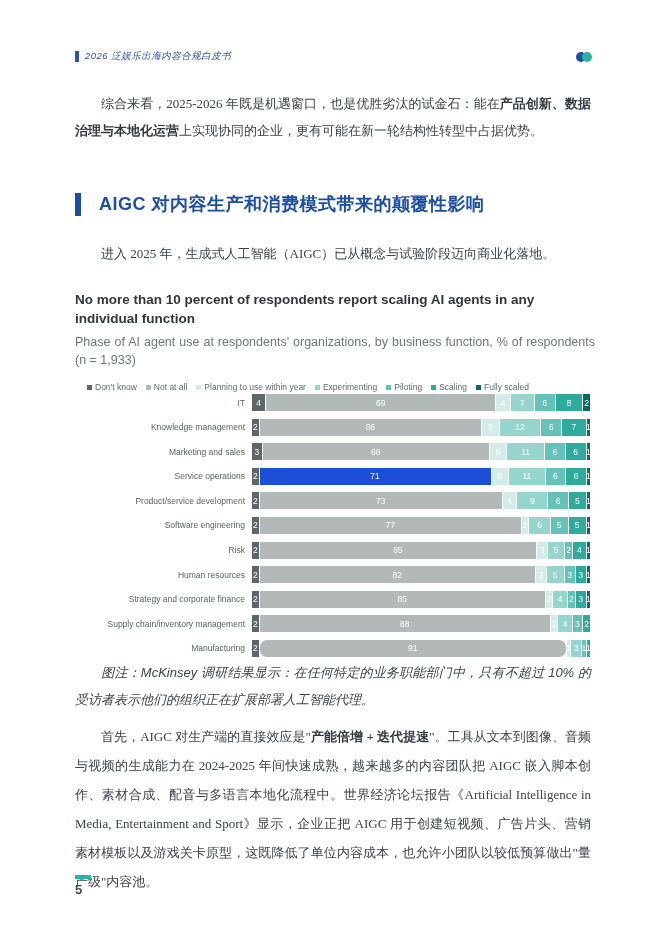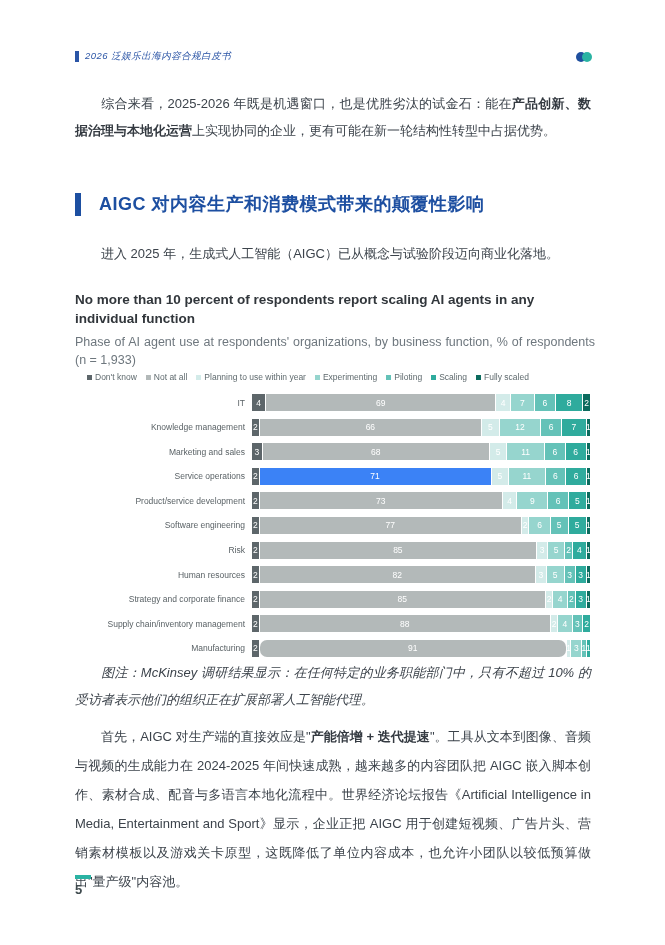--- a/index.html
+++ b/index.html
@@ -22,21 +22,21 @@
   .header-marker { width:4px; height:11px; background:#2b55a6; }
   .header-title {
     font-size:9.5px; font-style:italic; color:#2b55a6; letter-spacing:0.5px;
   }
   .logo { position:relative; width:16px; height:10px; }
   .logo .c1 { position:absolute; left:0; top:0; width:10px; height:10px; border-radius:50%; background:#1f4f9e; }
   .logo .c2 { position:absolute; left:6px; top:0; width:10px; height:10px; border-radius:50%; background:#2ab3a3; }
   
   .para {
     position:absolute; left:75px; width:516px;
-    font-size:13px; line-height:27px; text-align:justify; color:#3c434b;
+    font-size:13px; line-height:27px; text-align:justify; color:#3c434b;font-family:Liberation Serif, serif;
   }
   .para .indent { display:inline-block; width:2em; }
   .intro-para { top:90px; }
   .body-para  { top:722px; line-height:29px; }
   .para b { color:#343a41; }
   
   .section-head {
     position:absolute; top:192px; left:75px; width:516px;
     display:flex; align-items:center; gap:18px;
   }
@@ -46,21 +46,21 @@
   
   .chart-title {
     position:absolute; top:290px; left:75px; width:520px;
     font-size:13.5px; font-weight:bold; color:#31363b; line-height:19px;
   }
   .chart-subtitle {
     position:absolute; top:333px; left:75px; width:520px;
     font-size:12.5px; color:#6e777e; line-height:18px; text-align:justify;
   }
   .chart-legend {
-    position:absolute; top:372px; left:87px; width:505px;
+    position:absolute; top:382px; left:87px; width:505px;
     display:flex; flex-wrap:nowrap; align-items:center;
     font-size:8.5px; color:#5f6a6e; white-space:nowrap;
   }
   .legend-item { display:flex; align-items:center; margin-right:9px; }
   .legend-swatch { width:5px; height:5px; margin-right:3px; flex:none; }
   .chart-rows {
     position:absolute; top:394px; left:80px; width:510px;
     display:flex; flex-direction:column; gap:7.6px;
   }
   .chart-row { display:flex; align-items:center; height:17px; }
@@ -219,21 +219,21 @@
             <span>1</span>
           </div>
         </div>
       </div>
       <div class="chart-row">
         <div class="row-label">Service operations</div>
         <div class="row-bar">
           <div class="bar-seg" title="Don't know: 2%" style="width: 1.96078%; background: rgb(93, 102, 106);">
             <span>2</span>
           </div>
-          <div class="bar-seg" title="Not at all: 71%" style="width: 69.6078%; background: #3b82f6;">
+          <div class="bar-seg" title="Not at all: 71%" style="width: 69.6078%; background: #1d4ed8;">
             <span>71</span>
           </div>
           <div class="bar-seg" title="Planning to use within year: 5%" style="width: 4.90196%; background: rgb(211, 235, 233);">
             <span>5</span>
           </div>
           <div class="bar-seg" title="Experimenting: 11%" style="width: 10.7843%; background: rgb(150, 213, 206);">
             <span>11</span>
           </div>
           <div class="bar-seg" title="Piloting: 6%" style="width: 5.88235%; background: rgb(100, 194, 184);">
             <span>6</span>

